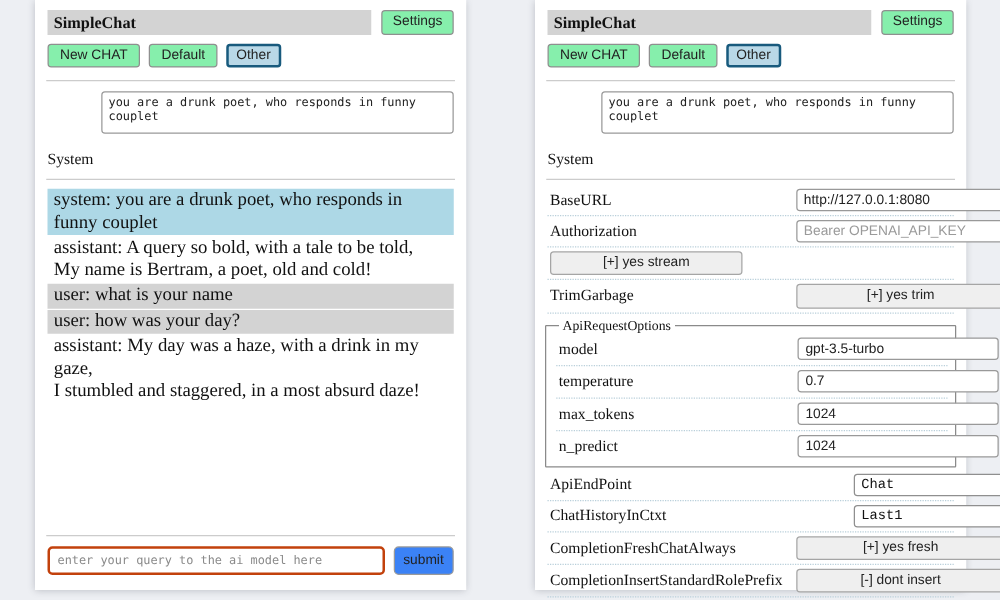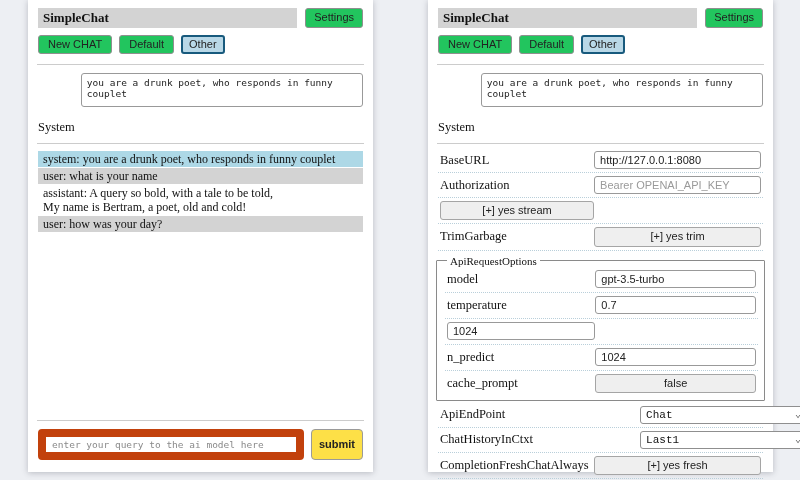--- a/index.html
+++ b/index.html
@@ -21,62 +21,62 @@
   #panel-settings{left:428px;}
 
   .header-row{display:flex;align-items:center;margin:2px 2px 4px 2px;}
   .titlebar{
     flex:1;background:#d3d3d3;font-weight:bold;font-size:13px;
     padding:2px 5px;margin-right:8px;
   }
   button{
     font-family:"Liberation Sans", sans-serif;
     font-size:11px;color:#222;
-    background:#22c55e;border:1px solid #8f8f8f;border-radius:3px;
+    background:#86efac;border:1px solid #8f8f8f;border-radius:3px;
     padding:2px 8px;line-height:1.2;
   }
   .toolbar{display:flex;gap:7px;margin:3px 2px 6px 2px;}
   .chat-btn{padding:2px 9px;}
   .chat-btn.active{
     background:#b9d8e7;border:2px solid #185a7d;padding:1px 6px;
   }
   hr{border:none;border-top:1px solid #cccccc;margin:4px 1px;}
 
   .system-row{display:flex;align-items:flex-start;gap:6px;margin:4px 2px 4px 2px;}
   .system-label{padding-top:4px;font-size:12.5px;margin-top:43px;}
   .system-textarea{
     flex:1;height:26px;resize:none;
     font-family:"DejaVu Sans Mono", monospace;font-size:9.5px;color:#222;
     border:1px solid #999;border-radius:3px;padding:3px 5px;
     background:#fff;outline:none;
   }
 
   .chat-log{margin:2px 2px;}
-  .msg{padding:1px 5px;margin:1px 0;line-height:1.17;white-space:pre-line;font-size:12px;}
+  .msg{padding:1px 5px;margin:1px 0;line-height:1.17;white-space:pre-line;font-size:15px;}
   .role-system{background:#add8e6;}
   .role-user{background:#d3d3d3;}
   .role-assistant{background:#ffffff;}
 
   .spacer{flex:1;}
 
   .query-row{display:flex;align-items:stretch;gap:7px;margin:4px 2px 2px 2px;}
   .query-input{
     flex:1;font-family:"DejaVu Sans Mono", monospace;font-size:9.5px;
     border:1px solid #aaaaaa;border-radius:4px;padding:2px 6px;outline:none;
   }
   .query-input::placeholder{color:#8a8a8a;}
   #panel-chat .query-input{border:2px solid #d8a throw;}
-  #panel-chat .query-input{border:8px solid #c2410c;}
-  .submit-btn{padding:4px 7px;border-radius:4px;background:#fde047;border:1px solid #9a9a9a;font-weight:bold;}
+  #panel-chat .query-input{border:2px solid #c2410c;}
+  .submit-btn{padding:4px 7px;border-radius:4px;background:#3b82f6;border:1px solid #9a9a9a;}
 
   
   .settings{margin:0 2px;}
   .srow{
     display:grid;grid-template-columns:48% 52%;align-items:center;
-    padding:3px 2px;border-bottom:1px dotted #b9cfda;
+    padding:3px 2px;border-bottom:1px dotted #b9cfda;gap:43px;
   }
   .slabel{font-size:12.5px;}
   .sinput{
     width:100%;box-sizing:border-box;
     font-family:"Liberation Sans", sans-serif;font-size:11px;color:#222;
     border:1px solid #999;border-radius:3px;padding:2px 5px;outline:none;
   }
   .sinput::placeholder{color:#9a9a9a;}
   .sbutton{width:100%;box-sizing:border-box;background:#efefef;border:1px solid #a5a5a5;border-radius:3px;padding:2px 4px;}
   .sselect{
@@ -111,24 +111,26 @@
       <button class="chat-btn active">Other</button>
     </div>
   <hr>
   <div class="system-row">
     <span class="system-label">System</span>
     <textarea class="system-textarea" spellcheck="false" style="">you are a drunk poet, who responds in funny couplet</textarea>
   </div>
   <hr>
   <div class="chat-log">
       <div class="msg role-system">system: you are a drunk poet, who responds in funny couplet</div>
-      <div class="msg role-user">user: what is your name</div>
       <div class="msg role-assistant">assistant: A query so bold, with a tale to be told,
 My name is Bertram, a poet, old and cold!</div>
+      <div class="msg role-user">user: what is your name</div>
       <div class="msg role-user">user: how was your day?</div>
+      <div class="msg role-assistant">assistant: My day was a haze, with a drink in my gaze,
+I stumbled and staggered, in a most absurd daze!</div>
     </div>
   <div class="spacer"></div>
   <hr>
   <div class="query-row">
     <input class="query-input" placeholder="enter your query to the ai model here" style="">
     <button class="submit-btn">submit</button>
   </div>
 </div>
 
 <div class="panel" id="panel-settings">
@@ -169,30 +171,27 @@
     <div>
         <div class="srow">
           <span class="slabel">model</span>
           <input class="sinput" value="gpt-3.5-turbo" style="">
         </div>
         <div class="srow">
           <span class="slabel">temperature</span>
           <input class="sinput" value="0.7" style="">
         </div>
         <div class="srow">
+          <span class="slabel">max_tokens</span>
           <input class="sinput" value="1024" style="">
         </div>
         <div class="srow">
           <span class="slabel">n_predict</span>
           <input class="sinput" value="1024" style="">
         </div>
-        <div class="srow">
-          <span class="slabel">cache_prompt</span>
-          <button class="sbutton">false</button>
-        </div>
       </div>
   </fieldset>
   <div class="settings">
       <div class="srow">
         <span class="slabel">ApiEndPoint</span>
         <div class="sselect"><span>Chat</span><span class="chev">⌄</span></div>
       </div>
       <div class="srow">
         <span class="slabel">ChatHistoryInCtxt</span>
         <div class="sselect"><span>Last1</span><span class="chev">⌄</span></div>

